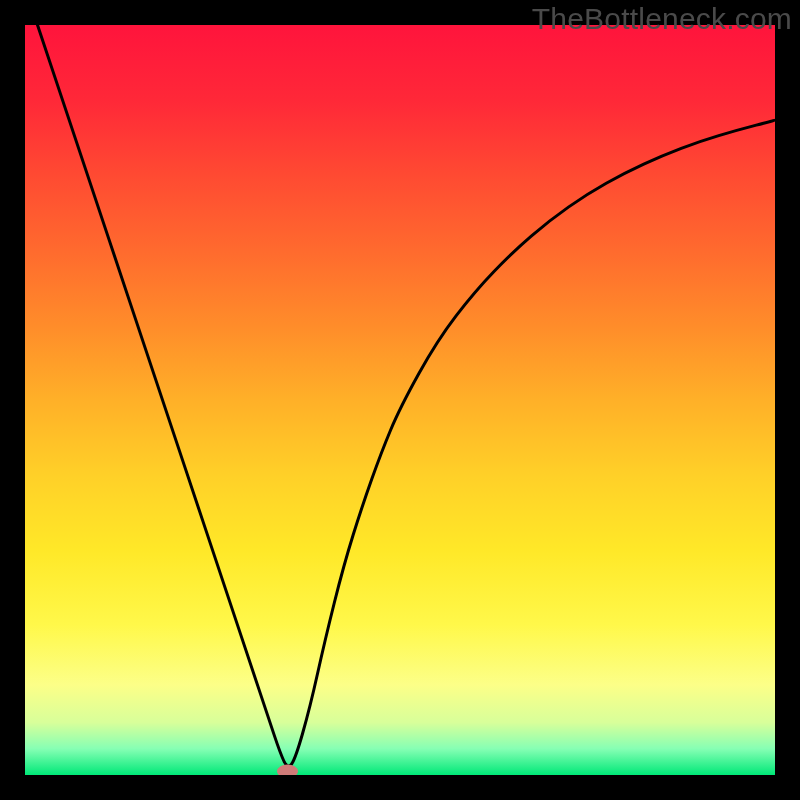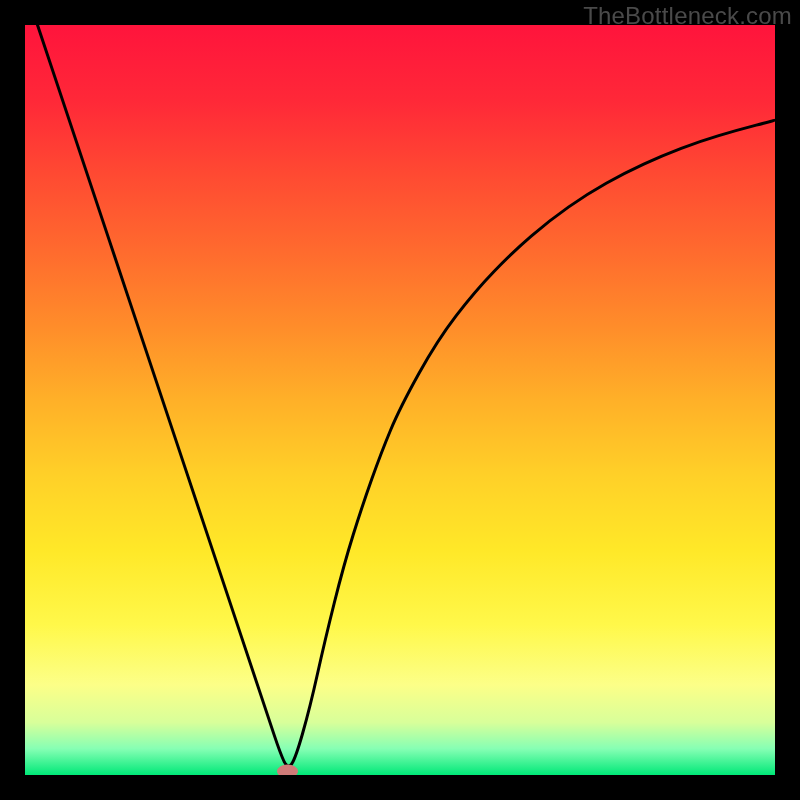--- a/index.html
+++ b/index.html
@@ -15,21 +15,21 @@
     position: relative;
     width: 800px;
     height: 800px;
     background: #000;
   }
   .watermark {
     position: absolute;
     top: 2px;
     right: 8px;
     color: #4a4a4a;
-    font-size: 24px;
+    font-size: 30px;
     font-weight: 500;
     letter-spacing: 0.2px;
     z-index: 10;
   }
   .plot-outer {
     position: absolute;
     left: 25px;
     top: 25px;
     width: 750px;
     height: 750px;

